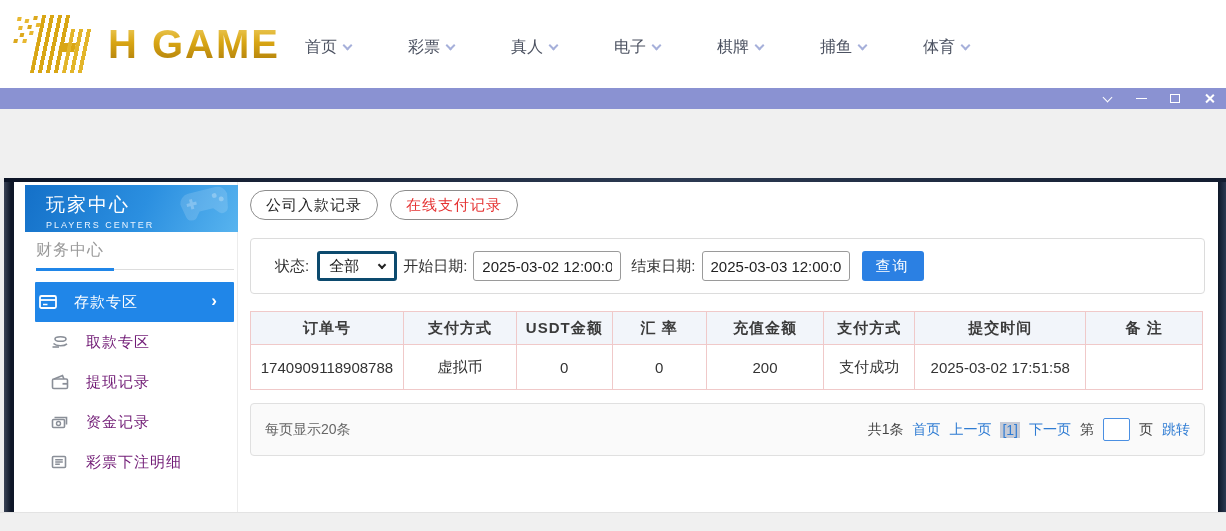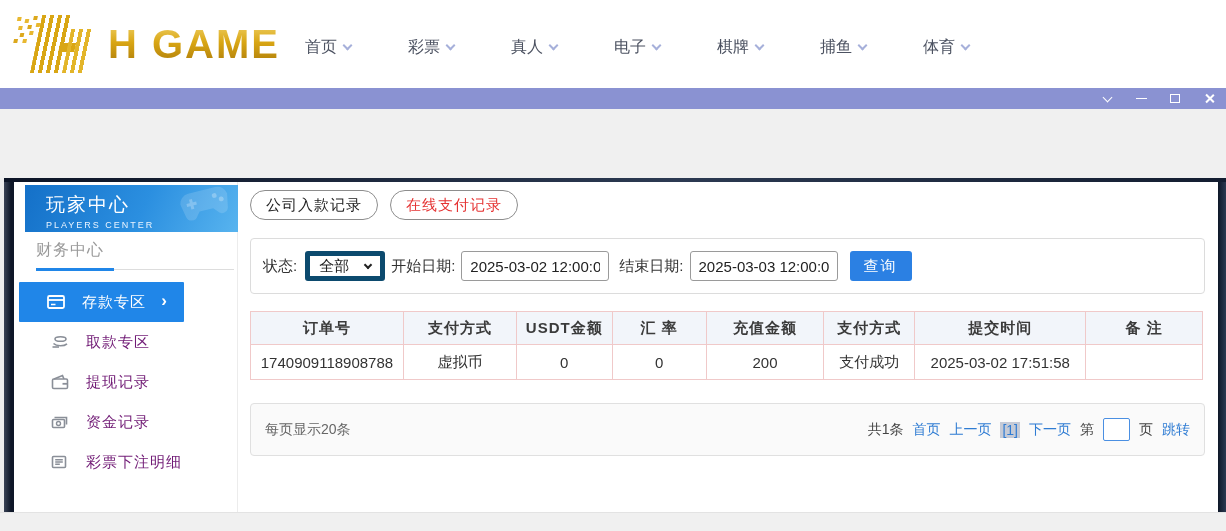--- a/index.html
+++ b/index.html
@@ -55,44 +55,44 @@
   .sidebar-title { color:#fff; font-size:19px; letter-spacing:2px; }
   .sidebar-subtitle { color:#eaf4ff; font-size:9px; letter-spacing:2px; margin-top:2px; }
   .gamepad-wm { position:absolute; right:6px; top:2px; opacity:.9; transform:rotate(-14deg); }
   .section-label { position:absolute; left:22px; top:58px; font-size:16px; color:#9a9a9a; letter-spacing:1px; }
   .section-divider { position:absolute; left:22px; top:87px; width:198px; height:1px; background:#ddd; }
   .section-divider-accent { position:absolute; left:22px; top:86px; width:78px; height:3px; background:#2086e8; }
   .sidebar-menu { position:absolute; left:0; top:100px; width:224px; }
   .menu-item { position:relative; height:40px; display:flex; align-items:center; cursor:pointer;
     padding-left:37px; color:#701a75; font-size:15px; letter-spacing:1px; }
   .mi-icon { width:18px; height:16px; color:#8a8f98; display:inline-flex; align-items:center; margin-right:17px; }
-  .menu-item.active { margin-left:5px; width:165px; background:#2086e8; color:#fff; padding-left:28px; border-radius:1px; }
+  .menu-item.active { margin-left:21px; width:199px; background:#2086e8; color:#fff; padding-left:4px; border-radius:1px; }
   .menu-item.active .mi-icon { color:#fff; }
   .mi-arrow { position:absolute; right:16px; top:50%; transform:translateY(-56%); font-size:17px; color:#fff; font-weight:bold; }
   
   .content { position:absolute; left:226px; top:0; width:978px; height:330px; background:#fff; }
   .tabs { position:absolute; left:10px; top:8px; display:flex; gap:12px;font-family:Liberation Mono, monospace; }
   .tab { height:30px; display:inline-flex; align-items:center; padding:0 15px; border:1px solid #8d8d8d;
     border-radius:15px; background:#fff; font-size:15px; color:#222; cursor:pointer; letter-spacing:1px; }
   .tab.active { color:#e53333; }
   .filter-box { position:absolute; left:10px; top:56px; width:955px; height:56px; border:1px solid #dcdcdc;
-    border-radius:4px; background:#fff; display:flex; align-items:center; padding-left:12px; }
+    border-radius:4px; background:#fff; display:flex; align-items:center; padding-left:24px; }
   .f-label { font-size:15px; color:#333; }
-  .f-select { width:80px; height:30px; border:5px solid #0c4a6e; border-radius:3px; margin:0 6px 0 8px;
+  .f-select { width:80px; height:30px; border:3px solid #0c4a6e; border-radius:3px; margin:0 6px 0 8px;
     display:inline-flex; align-items:center; justify-content:space-between; padding:0 9px; cursor:pointer; background:#fff; }
   .f-select .sel-text { font-size:15px; color:#222; }
   .sel-chev { width:6px; height:6px; border-right:2px solid #222; border-bottom:2px solid #222; transform:rotate(45deg); margin-top:-3px; }
   .f-input { width:148px; height:30px; border:1px solid #9a9a9a; border-radius:3px; margin:0 10px 0 6px;
     font-size:15px; color:#222; padding:0 8px; font-family:inherit; }
   .query-btn { height:30px; padding:0 14px; background:#2b80e3; color:#fff; border:none; border-radius:3px;
     font-size:15px; cursor:pointer; margin-left:2px; letter-spacing:2px; font-family:inherit; }
   .records-table { position:absolute; left:10px; top:129px; width:953px; border-collapse:collapse; }
   .records-table th, .records-table td { border:1px solid #f0c9c9; text-align:center; }
   .records-table th { height:33px; background:#f2f5fa; font-size:15px; color:#3b3b3b; font-weight:bold; letter-spacing:1px; }
-  .records-table td { height:35px; font-size:15px; color:#333; background:#fff; }
+  .records-table td { height:45px; font-size:15px; color:#333; background:#fff; }
   .pagination { position:absolute; left:10px; top:221px; width:955px; height:53px; border:1px solid #e0e0e0;
     border-radius:4px; background:#fafafa; display:flex; align-items:center; justify-content:space-between; padding:0 14px; }
   .page-size { font-size:14px; color:#666; }
   .pager { display:flex; align-items:center; gap:9px; font-size:14px; }
   .pager .total { color:#444; }
   .pg-link { color:#2f7cd3; cursor:pointer; text-decoration:none; }
   .pg-current { color:#2f7cd3; background:#c5cad6; padding:0 2px; cursor:pointer; }
   .jump-text { color:#444; }
   .jump-input { width:27px; height:23px; border:1px solid #4a8fe2; border-radius:2px; background:#fff; font-size:13px; text-align:center; }
 </style>

